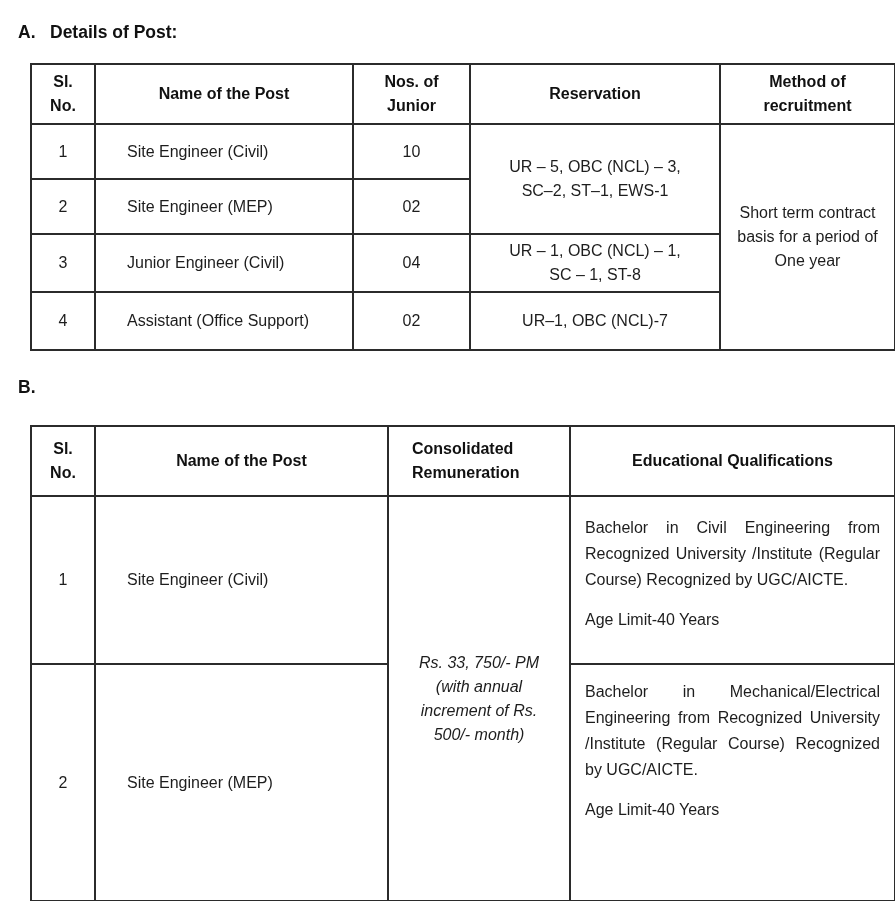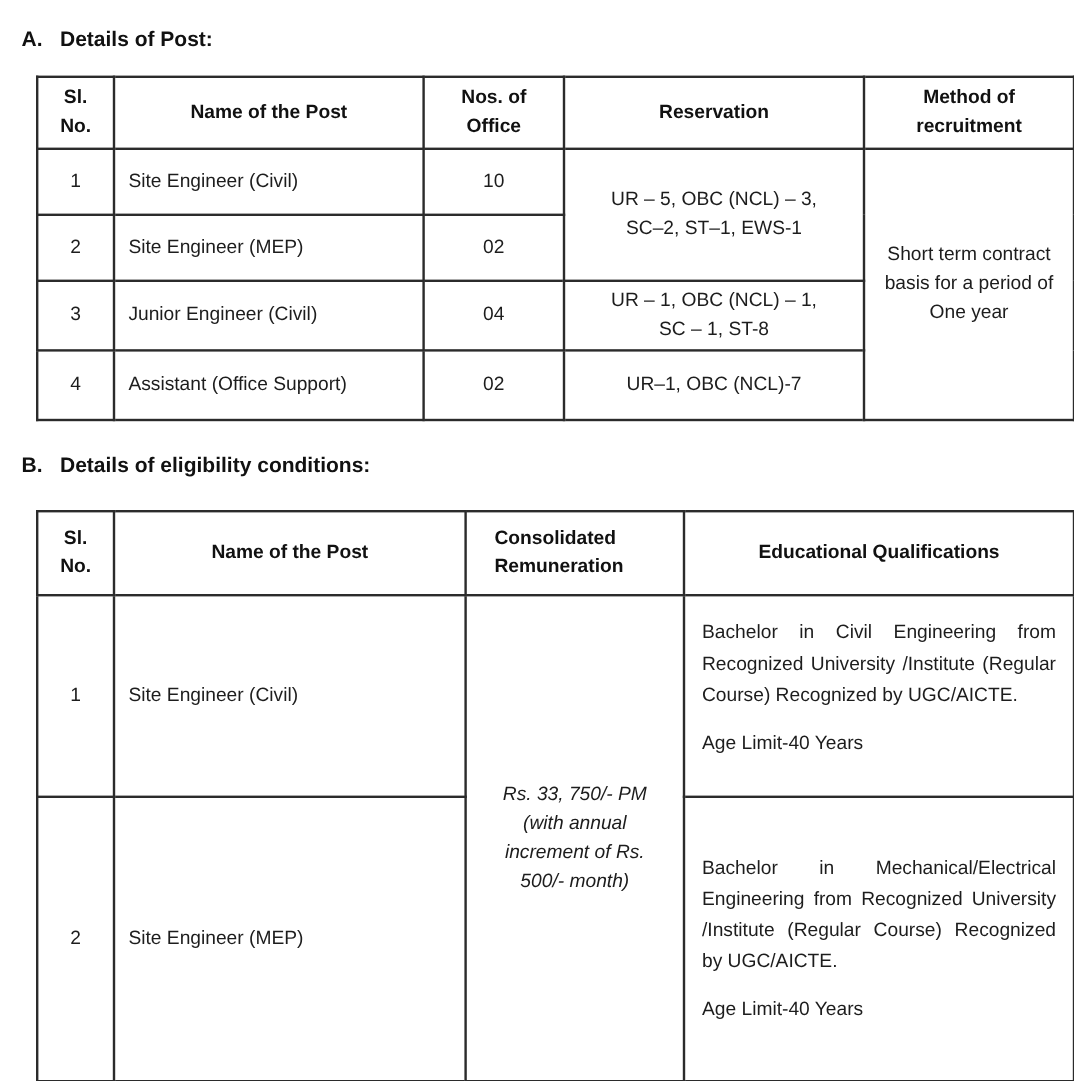--- a/index.html
+++ b/index.html
@@ -39,21 +39,21 @@
     font-weight: bold;
     text-align: center;
     font-size: 16px;
     color: #111111;
     padding: 4px 6px;
     line-height: 1.5;
   }
   th .hdr-wrap { display: inline-block; }
   td { padding: 4px 10px; line-height: 1.5; }
   .cell-center { text-align: center; }
-  .cell-left { text-align: left; padding-left: 11px; }
+  .cell-left { text-align: left; padding-left: 31px; }
   .wrap-narrow { display: inline-block; }
   
   #table-a { margin-top: 20px; }
   #table-a .hrow { height: 60px; }
   #table-a .r1, #table-a .r2, #table-a .r3 { height: 55px; }
   #table-a .r4 { height: 58px; }
   .reservation-12 .wrap-narrow, .reservation-3 .wrap-narrow { max-width: 188px; }
   .method-cell .wrap-narrow { max-width: 142px; }
   
   #heading-b { margin-top: 26px; }
@@ -88,21 +88,21 @@
       <col style="width:64px">
         <col style="width:258px">
         <col style="width:117px">
         <col style="width:250px">
         <col style="width:175px">
     </colgroup>
     <tbody>
         <tr class="hrow">
       <th><span class="hdr-wrap" style="max-width:34px">Sl. No.</span></th>
       <th><span class="hdr-wrap">Name of the Post</span></th>
-      <th><span class="hdr-wrap" style="max-width:80px">Nos. of Office</span></th>
+      <th><span class="hdr-wrap" style="max-width:80px">Nos. of Junior</span></th>
       <th><span class="hdr-wrap">Reservation</span></th>
       <th><span class="hdr-wrap" style="max-width:120px">Method of recruitment</span></th>
     </tr>
     <tr class="r1">
       <td class="cell-center">1</td>
       <td class="cell-left">Site Engineer (Civil)</td>
       <td class="cell-center">10</td>
       <td class="cell-center reservation-12" rowspan="2"><span class="wrap-narrow">UR – 5, OBC (NCL) – 3, SC–2, ST–1, EWS-1</span></td>
       <td class="cell-center method-cell" rowspan="4"><span class="wrap-narrow">Short term contract basis for a period of One year</span></td>
     </tr>
@@ -121,21 +121,20 @@
       <td class="cell-center">4</td>
       <td class="cell-left">Assistant (Office Support)</td>
       <td class="cell-center">02</td>
       <td class="cell-center">UR–1, OBC (NCL)-7</td>
     </tr>
   </tbody>
     </table>
 
   <div class="section-heading" id="heading-b">
     <span class="h-label">B.</span>
-    <span>Details of eligibility conditions:</span>
   </div>
 
   <table id="table-b">
     <colgroup>
       <col style="width:64px">
         <col style="width:293px">
         <col style="width:182px">
         <col style="width:325px">
     </colgroup>
     <tbody>
@@ -150,21 +149,21 @@
       <td class="cell-left">Site Engineer (Civil)</td>
       <td class="remuneration-cell" rowspan="2"><span class="wrap-narrow">Rs. 33, 750/- PM (with annual increment of Rs. 500/- month)</span></td>
       <td class="qual-cell">
         <div class="qual-text">Bachelor in Civil Engineering from Recognized University /Institute (Regular Course) Recognized by UGC/AICTE.</div>
         <div class="age-limit">Age Limit-40 Years</div>
       </td>
     </tr>
     <tr class="r2">
       <td class="cell-center">2</td>
       <td class="cell-left">Site Engineer (MEP)</td>
-      <td class="qual-cell" style="padding-top:46px">
+      <td class="qual-cell" style="padding-top:14px">
         <div class="qual-text">Bachelor in Mechanical/Electrical Engineering from Recognized University /Institute (Regular Course) Recognized by UGC/AICTE.</div>
         <div class="age-limit">Age Limit-40 Years</div>
       </td>
     </tr>
   </tbody>
     </table>
 
 </div>
 
 </body></html>

